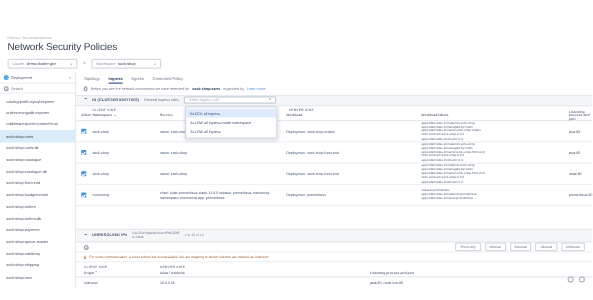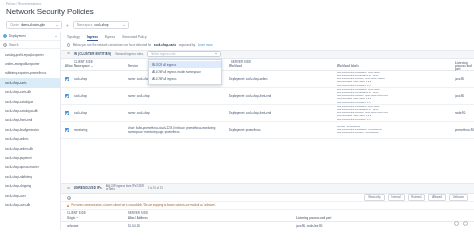--- a/index.html
+++ b/index.html
@@ -7,21 +7,21 @@
     margin: 0; padding: 0;
     width: 474px; height: 230px;
     overflow: hidden;
     background: #ffffff;
     font-family: "Liberation Sans", sans-serif;
     color: #2e3440;
   }
   .app { width: 474px; height: 230px; position: relative; display: flex; flex-direction: column; }
 
   
-  .hdr { padding: 3px 6px 2px 6px; }
+  .hdr { padding: 3px 6px 2px 6px; margin-top: 26px; }
   .breadcrumb { font-size: 2.6px; color: #97a0af; letter-spacing: .1px; line-height: 4px; }
   .page-title { font-size: 8px; font-weight: 400; color: #37414f; line-height: 10px; margin-top: 0px; letter-spacing: -.1px; }
 
   
   .selbar { display: flex; align-items: center; gap: 4px; padding: 2px 6px 3px 6px; }
   .sel {
     display: flex; align-items: center; gap: 2px;
     border: 1px solid #d6dae0; border-radius: 1.5px; background: #fff;
     height: 8px; padding: 0 3px; min-width: 56px; position: relative;
   }

